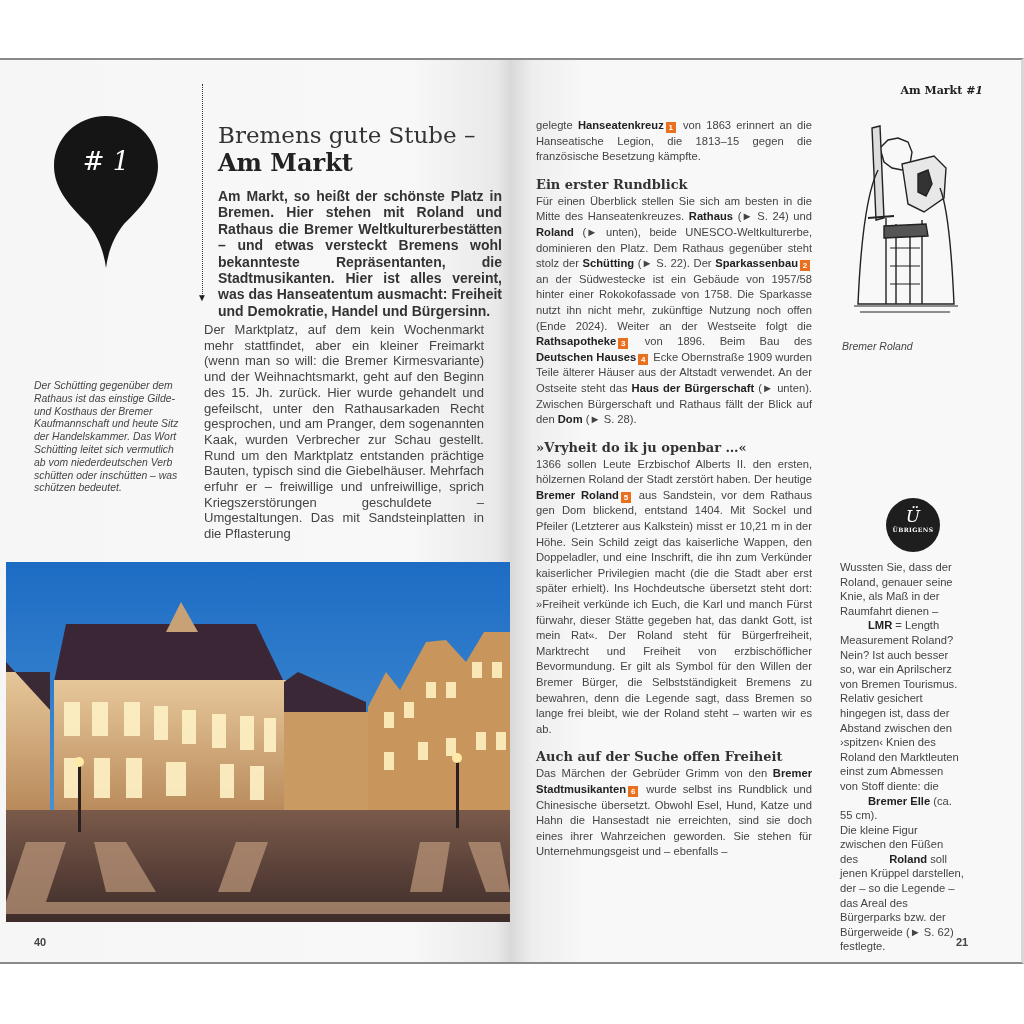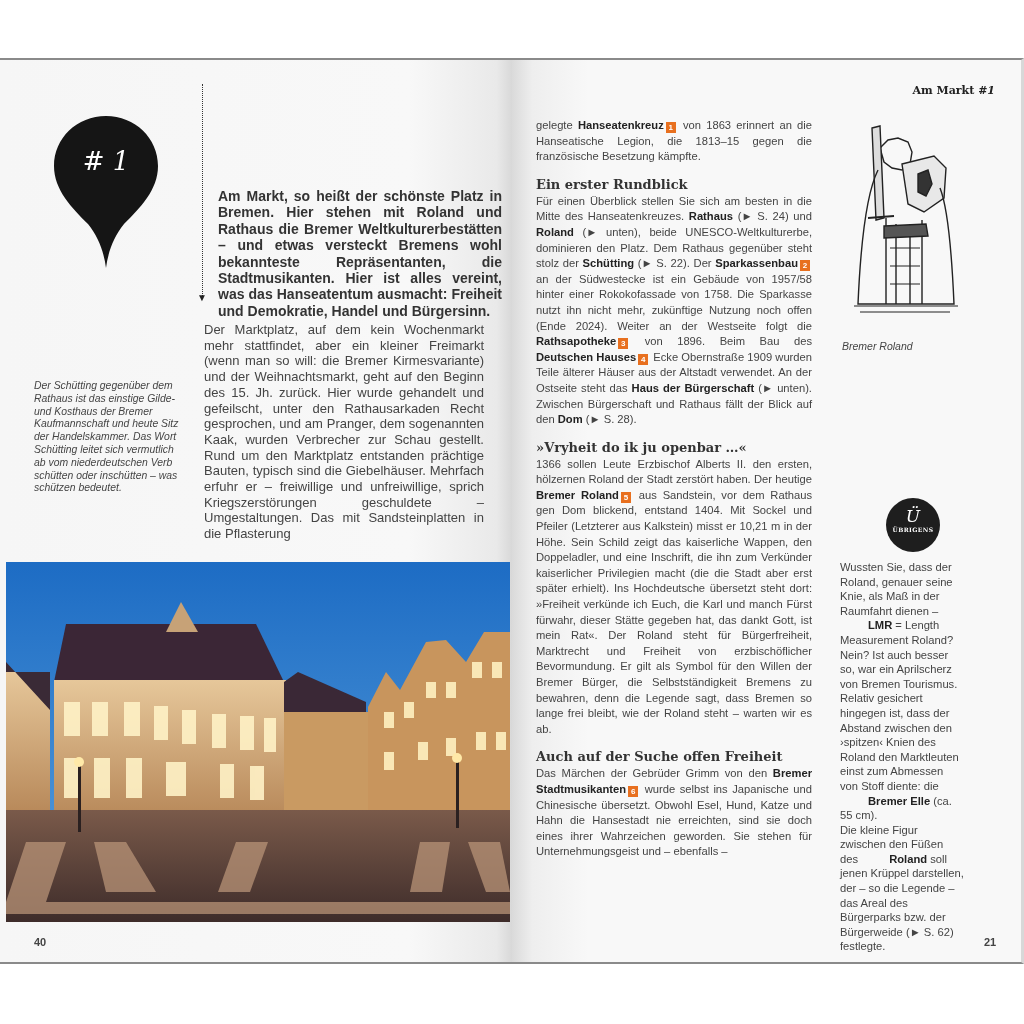--- a/index.html
+++ b/index.html
@@ -20,21 +20,21 @@
   .title { position:absolute; left:218px; top:62px; width:290px; font-family:"DejaVu Serif", serif; font-size:23px; line-height:27px; color:#333; }
   .title .t2 { font-weight:bold; color:#222; font-size:24px; }
   .lead { position:absolute; left:218px; top:128px; width:284px; font-size:14px; line-height:16.4px; font-weight:bold; color:#333; text-align:justify; }
   .side-caption { position:absolute; left:34px; top:320px; width:146px; font-style:italic; font-size:10.4px; line-height:12.8px; color:#444; }
   .body-left { position:absolute; left:204px; top:262px; width:280px; font-size:13px; line-height:15.7px; color:#444; text-align:justify; }
 
   .photo { position:absolute; left:6px; top:502px; width:504px; height:360px; overflow:hidden; }
   .page-num { position:absolute; font-size:11px; color:#444; font-weight:bold; }
 
   
-  .running-head { position:absolute; right:26px; top:24px; font-family:"DejaVu Serif", serif; font-weight:bold; font-size:11px; color:#222; }
+  .running-head { position:absolute; right:38px; top:24px; font-family:"DejaVu Serif", serif; font-weight:bold; font-size:11px; color:#222; }
   .running-head i { font-style:italic; }
   .col-main { position:absolute; left:24px; top:58px; width:276px; font-size:11.2px; line-height:15.6px; color:#444; text-align:justify; }
   .col-main p { margin:0 0 8px 0; }
   .col-main h3 { font-family:"DejaVu Serif", serif; font-size:13px; font-weight:bold; color:#333; margin:12px 0 1px 0; line-height:16px; }
   .col-main b { color:#222; }
   .marker { display:inline-block; width:10px; height:11px; background:#e8701f; color:#fff; font-size:8px; line-height:11px; text-align:center; vertical-align:-1px; margin:0 2px; font-weight:bold; }
 
   .roland-fig { position:absolute; left:338px; top:48px; width:112px; height:220px; }
   .fig-caption { position:absolute; left:330px; top:280px; font-style:italic; font-size:10.5px; color:#444; }
 
@@ -51,20 +51,24 @@
 
   <div class="page left">
     <svg class="pin" viewBox="0 0 104 152">
       <path d="M52 0 C23 0 0 22 0 50 C0 74 18 92 34 108 C44 120 50 136 52 152 C54 136 60 120 70 108 C86 92 104 74 104 50 C104 22 81 0 52 0 Z" fill="#151515"></path>
     </svg>
     <div class="pin-label"># 1</div>
 
     <div class="dotted-rule"></div>
     <div class="rule-arrow">▼</div>
 
+    <div class="title">
+      <div>Bremens gute Stube –</div>
+      <div class="t2">Am Markt</div>
+    </div>
     <div class="lead">Am Markt, so heißt der schönste Platz in Bremen. Hier stehen mit Roland und Rathaus die Bremer Weltkulturerbestätten – und etwas versteckt Bremens wohl bekannteste Repräsentanten, die Stadtmusikanten. Hier ist alles vereint, was das Hanseatentum ausmacht: Freiheit und Demokratie, Handel und Bürgersinn.</div>
 
     <div class="side-caption">Der Schütting gegenüber dem Rathaus ist das einstige Gilde- und Kosthaus der Bremer Kaufmannschaft und heute Sitz der Handelskammer. Das Wort Schütting leitet sich vermutlich ab vom niederdeutschen Verb schütten oder inschütten – was schützen bedeutet.</div>
     <div class="body-left">Der Marktplatz, auf dem kein Wochenmarkt mehr stattfindet, aber ein kleiner Freimarkt (wenn man so will: die Bremer Kirmesvariante) und der Weihnachtsmarkt, geht auf den Beginn des 15. Jh. zurück. Hier wurde gehandelt und gefeilscht, unter den Rathausarkaden Recht gesprochen, und am Pranger, dem sogenannten Kaak, wurden Verbrecher zur Schau gestellt. Rund um den Marktplatz entstanden prächtige Bauten, typisch sind die Giebelhäuser. Mehrfach erfuhr er – freiwillige und unfreiwillige, sprich Kriegszerstörungen geschuldete – Umgestaltungen. Das mit Sandsteinplatten in die Pflasterung</div>
 
     <div class="photo">
       <svg width="504" height="360" viewBox="0 0 504 360" preserveAspectRatio="none">
         <defs>
           <linearGradient id="sky" x1="0" y1="0" x2="0" y2="1">
             <stop offset="0" stop-color="#1d6cc4"></stop>
@@ -150,21 +154,21 @@
     <div class="col-main">
       <p>
         <span>gelegte </span><b>Hanseatenkreuz</b><span class="marker" style="background: rgb(232, 112, 31);">1</span><span> von 1863 erinnert an die Hanseatische Legion, die 1813–15 gegen die französische Besetzung kämpfte.</span>
       </p>
       <div id="sections">
           <h3>Ein erster Rundblick</h3>
           <p><span>Für einen Überblick stellen Sie sich am besten in die Mitte des Hanseatenkreuzes. </span><b>Rathaus</b><span> (► S. 24) und </span><b>Roland</b><span> (► unten), beide UNESCO-Weltkulturerbe, dominieren den Platz. Dem Rathaus gegenüber steht stolz der </span><b>Schütting</b><span> (► S. 22). Der </span><b>Sparkassenbau</b><span class="marker" style="background: rgb(232, 112, 31);">2</span><span> an der Südwestecke ist ein Gebäude von 1957/58 hinter einer Rokokofassade von 1758. Die Sparkasse nutzt ihn nicht mehr, zukünftige Nutzung noch offen (Ende 2024). Weiter an der Westseite folgt die </span><b>Rathsapotheke</b><span class="marker" style="background: rgb(232, 112, 31);">3</span><span> von 1896. Beim Bau des </span><b>Deutschen Hauses</b><span class="marker" style="background: rgb(232, 112, 31);">4</span><span> Ecke Obernstraße 1909 wurden Teile älterer Häuser aus der Altstadt verwendet. An der Ostseite steht das </span><b>Haus der Bürgerschaft</b><span> (► unten). Zwischen Bürgerschaft und Rathaus fällt der Blick auf den </span><b>Dom</b><span> (► S. 28).</span></p>
           <h3>»Vryheit do ik ju openbar …«</h3>
           <p><span>1366 sollen Leute Erzbischof Alberts II. den ersten, hölzernen Roland der Stadt zerstört haben. Der heutige </span><b>Bremer Roland</b><span class="marker" style="background: rgb(232, 112, 31);">5</span><span> aus Sandstein, vor dem Rathaus gen Dom blickend, entstand 1404. Mit Sockel und Pfeiler (Letzterer aus Kalkstein) misst er 10,21 m in der Höhe. Sein Schild zeigt das kaiserliche Wappen, den Doppeladler, und eine Inschrift, die ihn zum Verkünder kaiserlicher Privilegien macht (die die Stadt aber erst später erhielt). Ins Hochdeutsche übersetzt steht dort: »Freiheit verkünde ich Euch, die Karl und manch Fürst fürwahr, dieser Stätte gegeben hat, das dankt Gott, ist mein Rat«. Der Roland steht für Bürgerfreiheit, Marktrecht und Freiheit von erzbischöflicher Bevormundung. Er gilt als Symbol für den Willen der Bremer Bürger, die Selbstständigkeit Bremens zu bewahren, denn die Legende sagt, dass Bremen so lange frei bleibt, wie der Roland steht – warten wir es ab.</span></p>
           <h3>Auch auf der Suche offen Freiheit</h3>
-          <p><span>Das Märchen der Gebrüder Grimm von den </span><b>Bremer Stadtmusikanten</b><span class="marker" style="background: rgb(232, 112, 31);">6</span><span> wurde selbst ins Japanische und Chinesische übersetzt. Obwohl Esel, Hund, Katze und Hahn die Hansestadt nie erreichten, sind sie doch eines ihrer Wahrzeichen geworden. Sie stehen für Unternehmungsgeist und – ebenfalls –</span></p>
+          <p><span>Das Märchen der Gebrüder Grimm von den </span><b>Bremer Stadtmusikanten</b><span class="marker" style="background: rgb(232, 112, 31);">6</span><span> wurde selbst ins Rundblick und Chinesische übersetzt. Obwohl Esel, Hund, Katze und Hahn die Hansestadt nie erreichten, sind sie doch eines ihrer Wahrzeichen geworden. Sie stehen für Unternehmungsgeist und – ebenfalls –</span></p>
         </div>
     </div>
 
     <svg class="roland-fig" viewBox="0 0 112 220">
       <g fill="none" stroke="#222" stroke-width="1.4">
         <path d="M30 40 L38 32 L48 30 L58 34 L62 44 L60 56 L52 62 L42 60 L34 54 Z"></path>
         <path d="M22 20 L30 18 L34 110 L26 112 Z" fill="#ddd"></path>
         <path d="M18 110 L44 108" stroke-width="2"></path>
         <path d="M52 56 L84 48 L96 60 L94 90 L74 104 L58 96 Z" fill="#e8e8e8"></path>
         <path d="M68 66 L78 62 L82 76 L76 88 L68 84 Z" fill="#333"></path>
@@ -176,15 +180,15 @@
       </g>
     </svg>
     <div class="fig-caption">Bremer Roland</div>
 
     <div class="uebrigens">
       <div class="u">Ü</div>
       <div class="w">ÜBRIGENS</div>
     </div>
     <div class="sidebar-text" id="sidebar"><span>Wussten Sie, dass der Roland, genauer seine Knie, als Maß in der Raumfahrt dienen – </span><b>LMR</b><span> = Length Measurement Roland? Nein? Ist auch besser so, war ein Aprilscherz von Bremen Tourismus. Relativ gesichert hingegen ist, dass der Abstand zwischen den ›spitzen‹ Knien des Roland den Marktleuten einst zum Abmessen von Stoff diente: die </span><b>Bremer Elle</b><span> (ca. 55 cm).</span><br><span>Die kleine Figur zwischen den Füßen des </span><b>Roland</b><span> soll jenen Krüppel darstellen, der – so die Legende – das Areal des Bürgerparks bzw. der Bürgerweide (► S. 62) festlegte.</span></div>
 
-    <div class="page-num" style="left:472px; top:876px;">21</div>
+    <div class="page-num" style="left:444px; top:876px;">21</div>
   </div>
 </div>
 
 </body></html>

